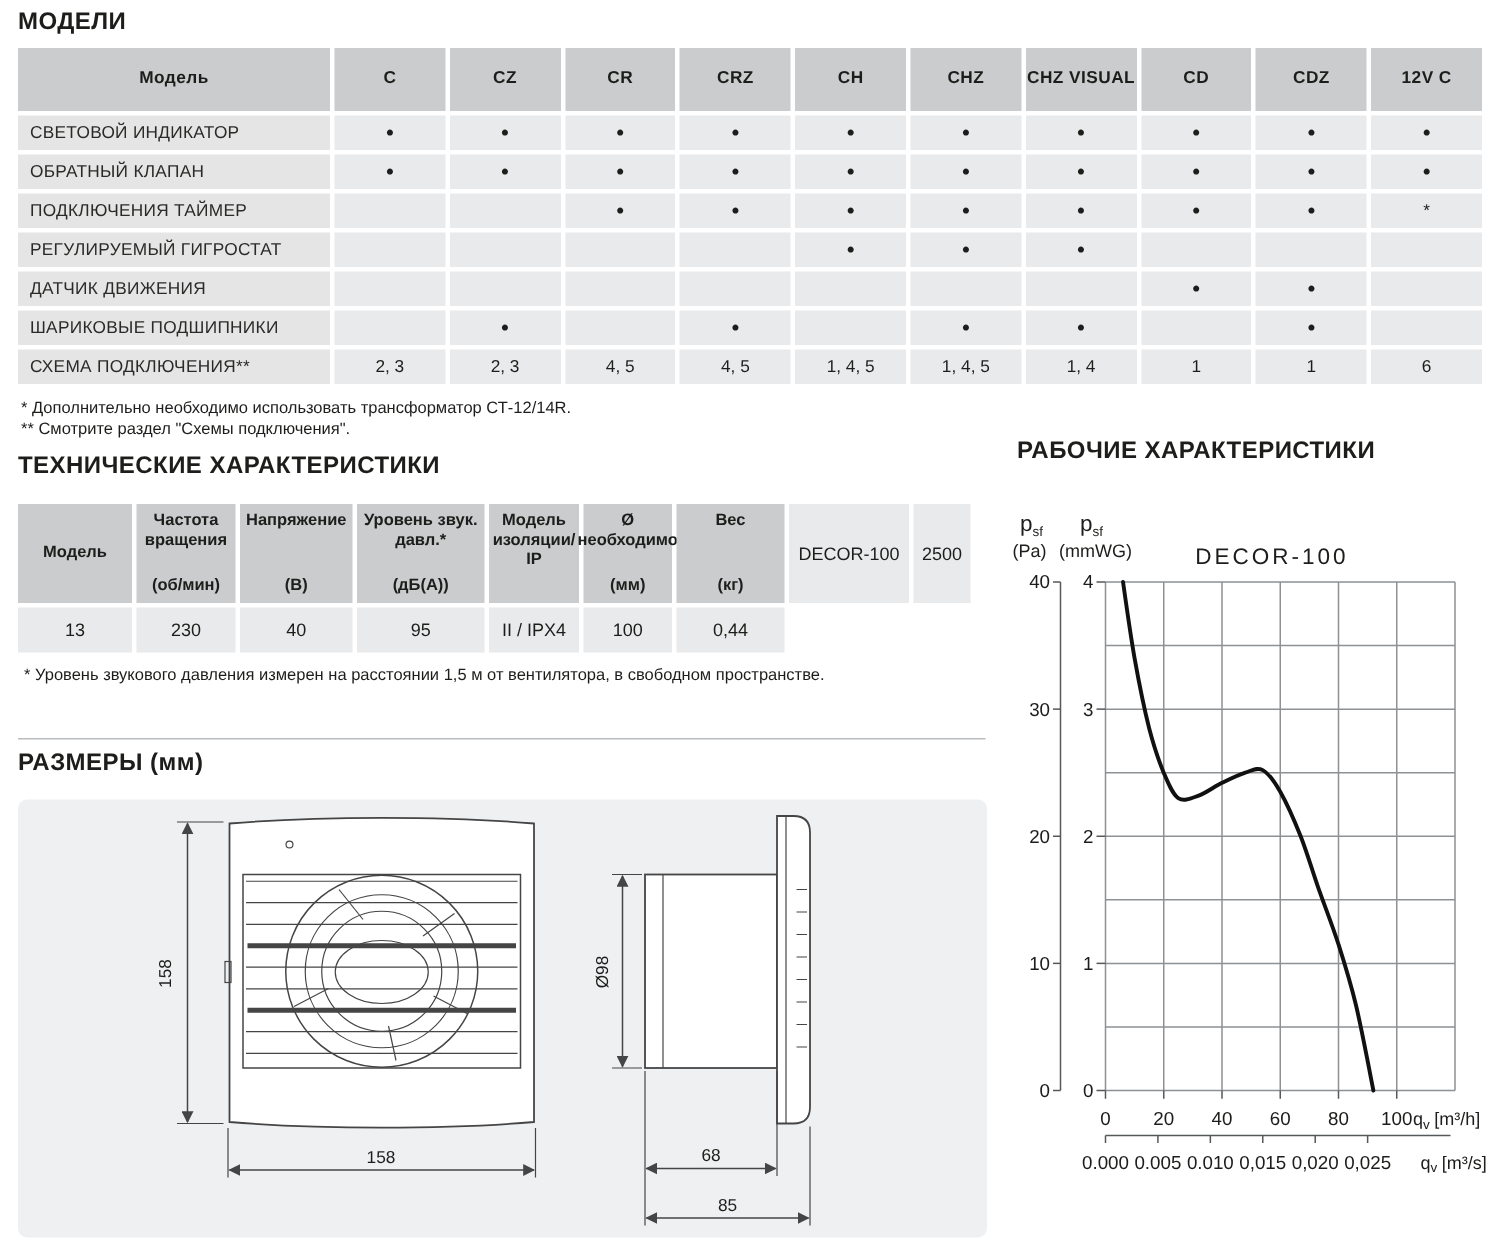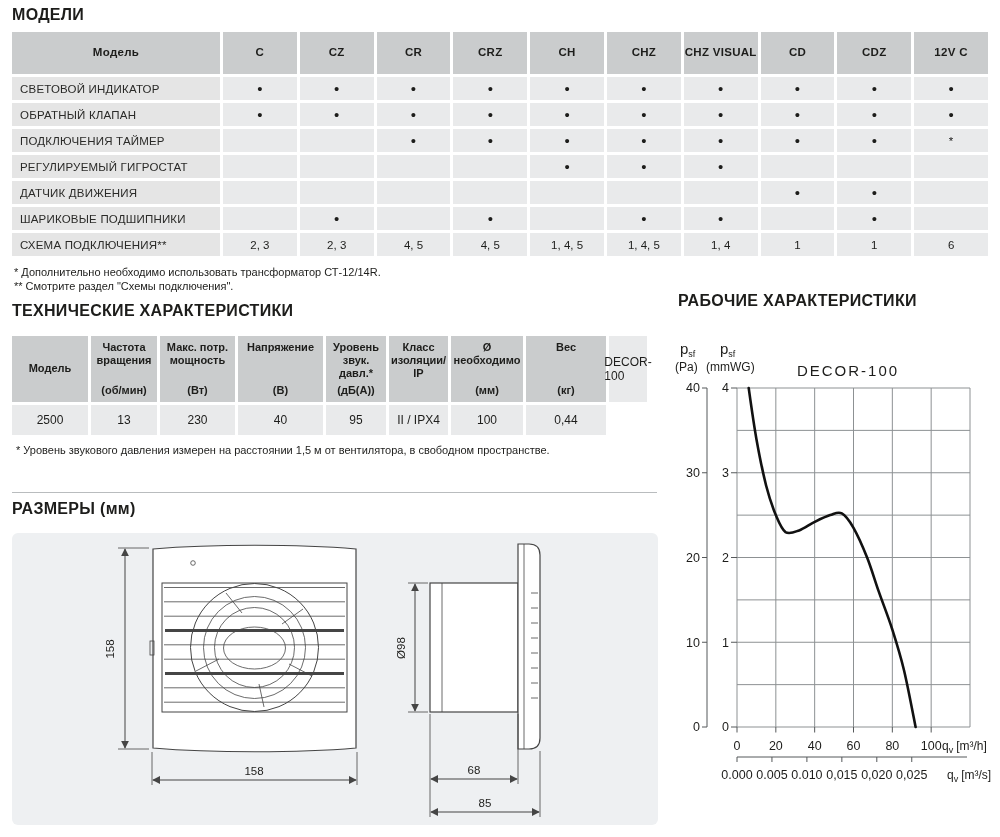--- a/index.html
+++ b/index.html
@@ -162,33 +162,29 @@
   <div class="tech-grid" id="tech-grid">
       <div class="t-hcell center">
         <span>Модель</span>
         <span></span>
       </div>
       <div class="t-hcell">
         <span>Частота вращения</span>
         <span>(об/мин)</span>
       </div>
       <div class="t-hcell">
-        <span>Макс. потр. мощность</span>
-        <span>(Вт)</span>
-      </div>
-      <div class="t-hcell">
         <span>Напряжение</span>
         <span>(В)</span>
       </div>
       <div class="t-hcell">
         <span>Уровень звук. давл.*</span>
         <span>(дБ(А))</span>
       </div>
       <div class="t-hcell">
-        <span>Класс изоляции/ IP</span>
+        <span>Модель изоляции/ IP</span>
         <span></span>
       </div>
       <div class="t-hcell">
         <span>Ø необходимо</span>
         <span>(мм)</span>
       </div>
       <div class="t-hcell">
         <span>Вес</span>
         <span>(кг)</span>
       </div>

